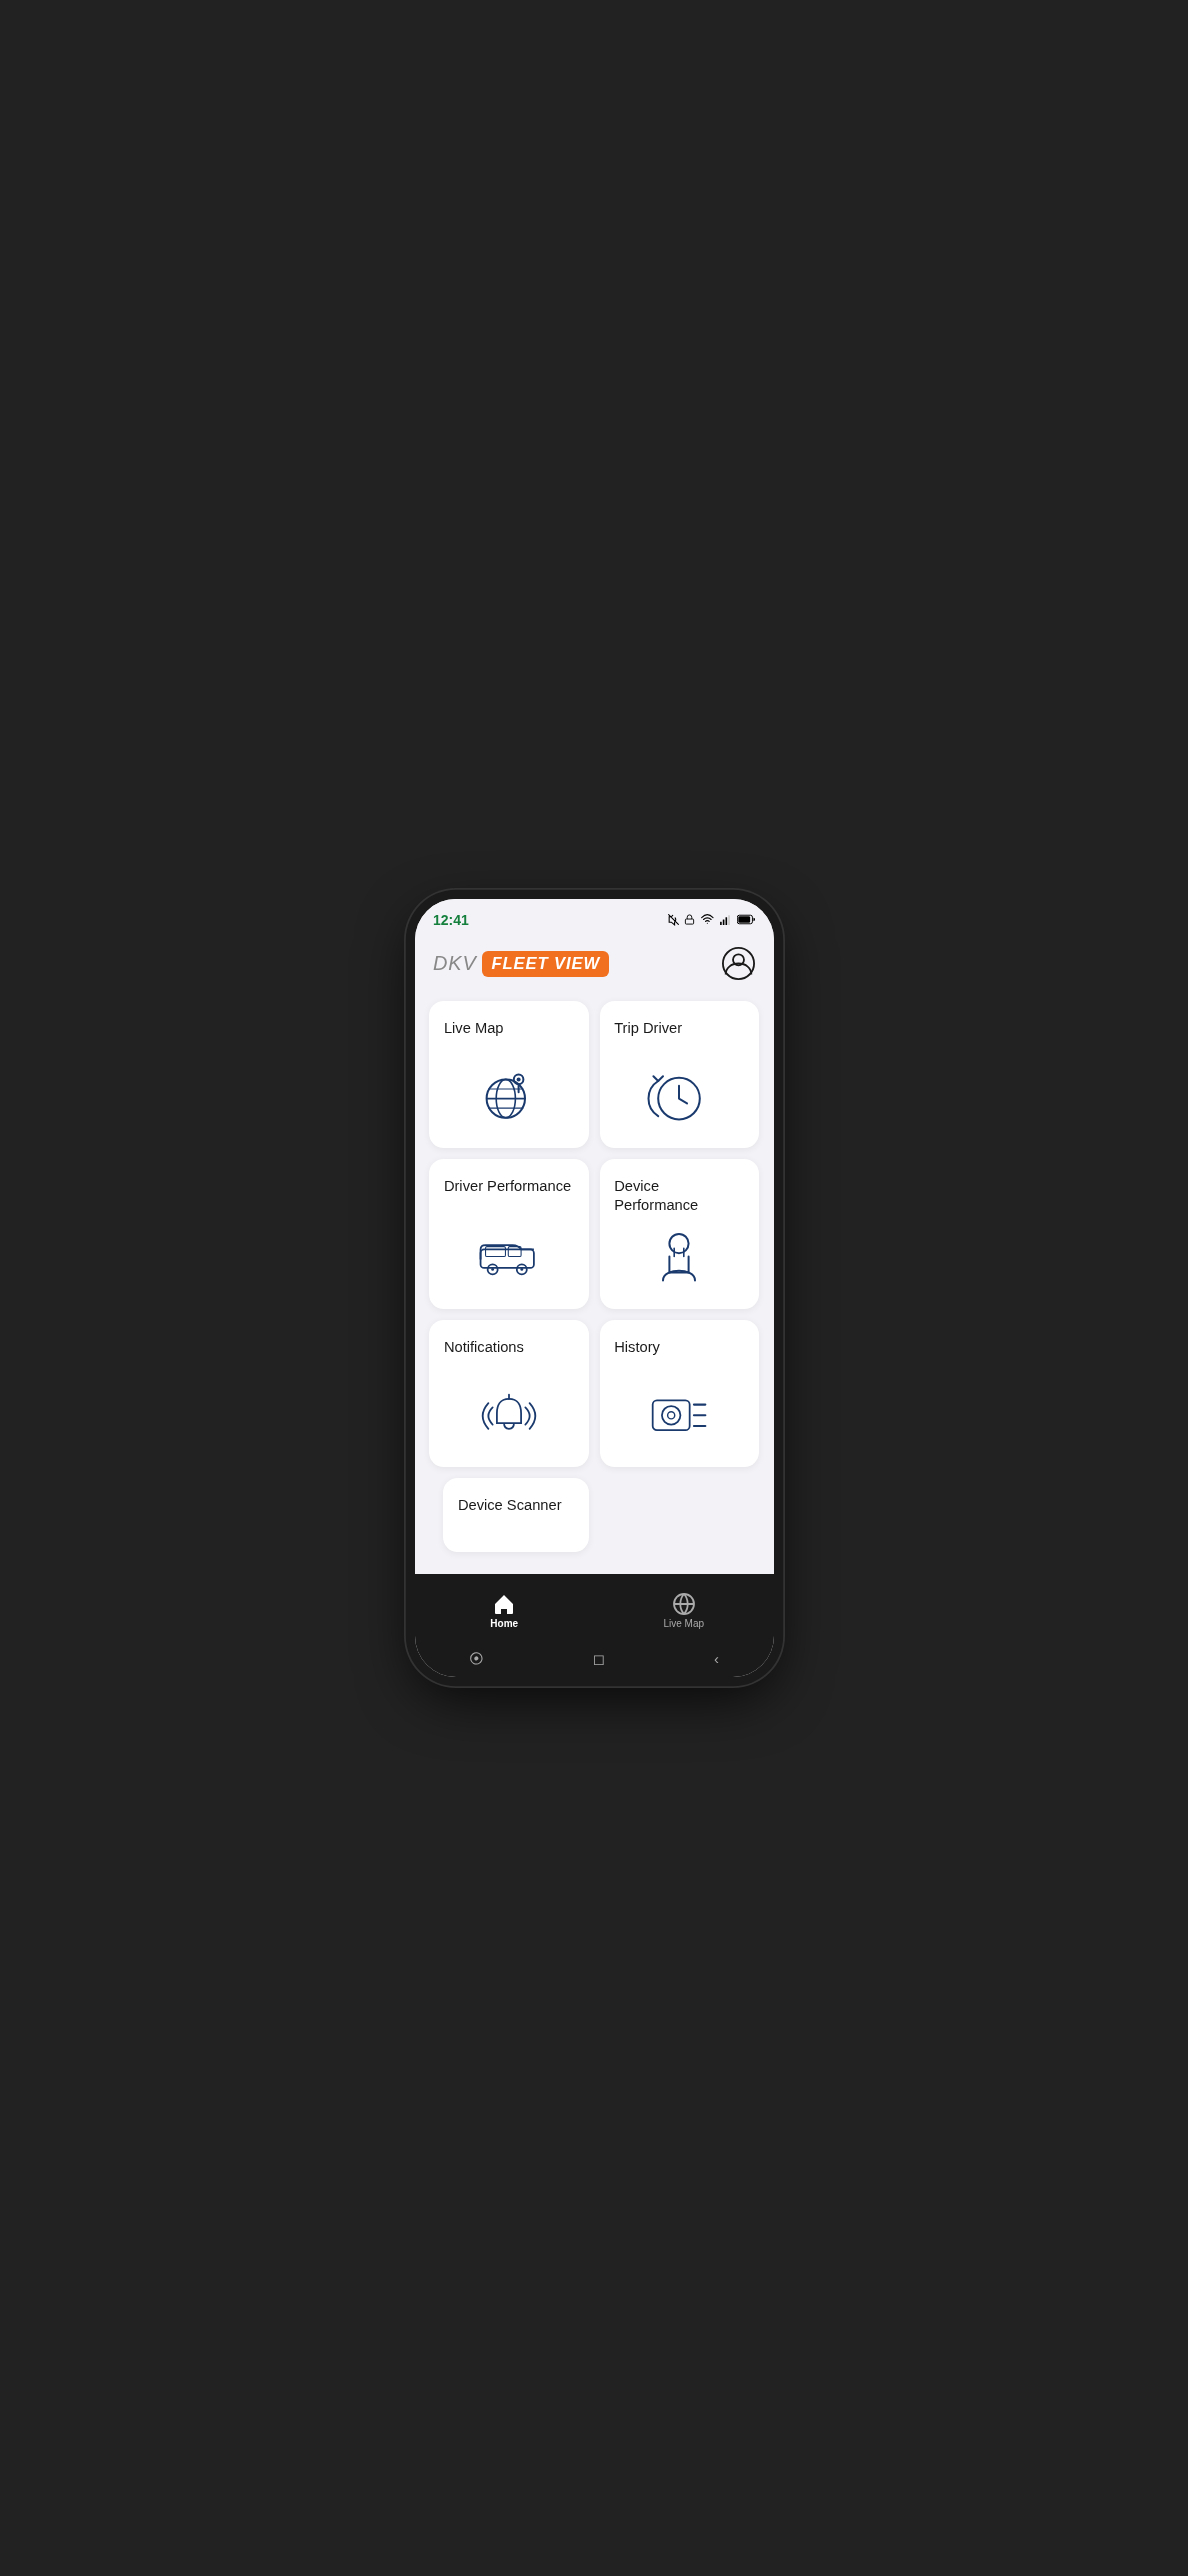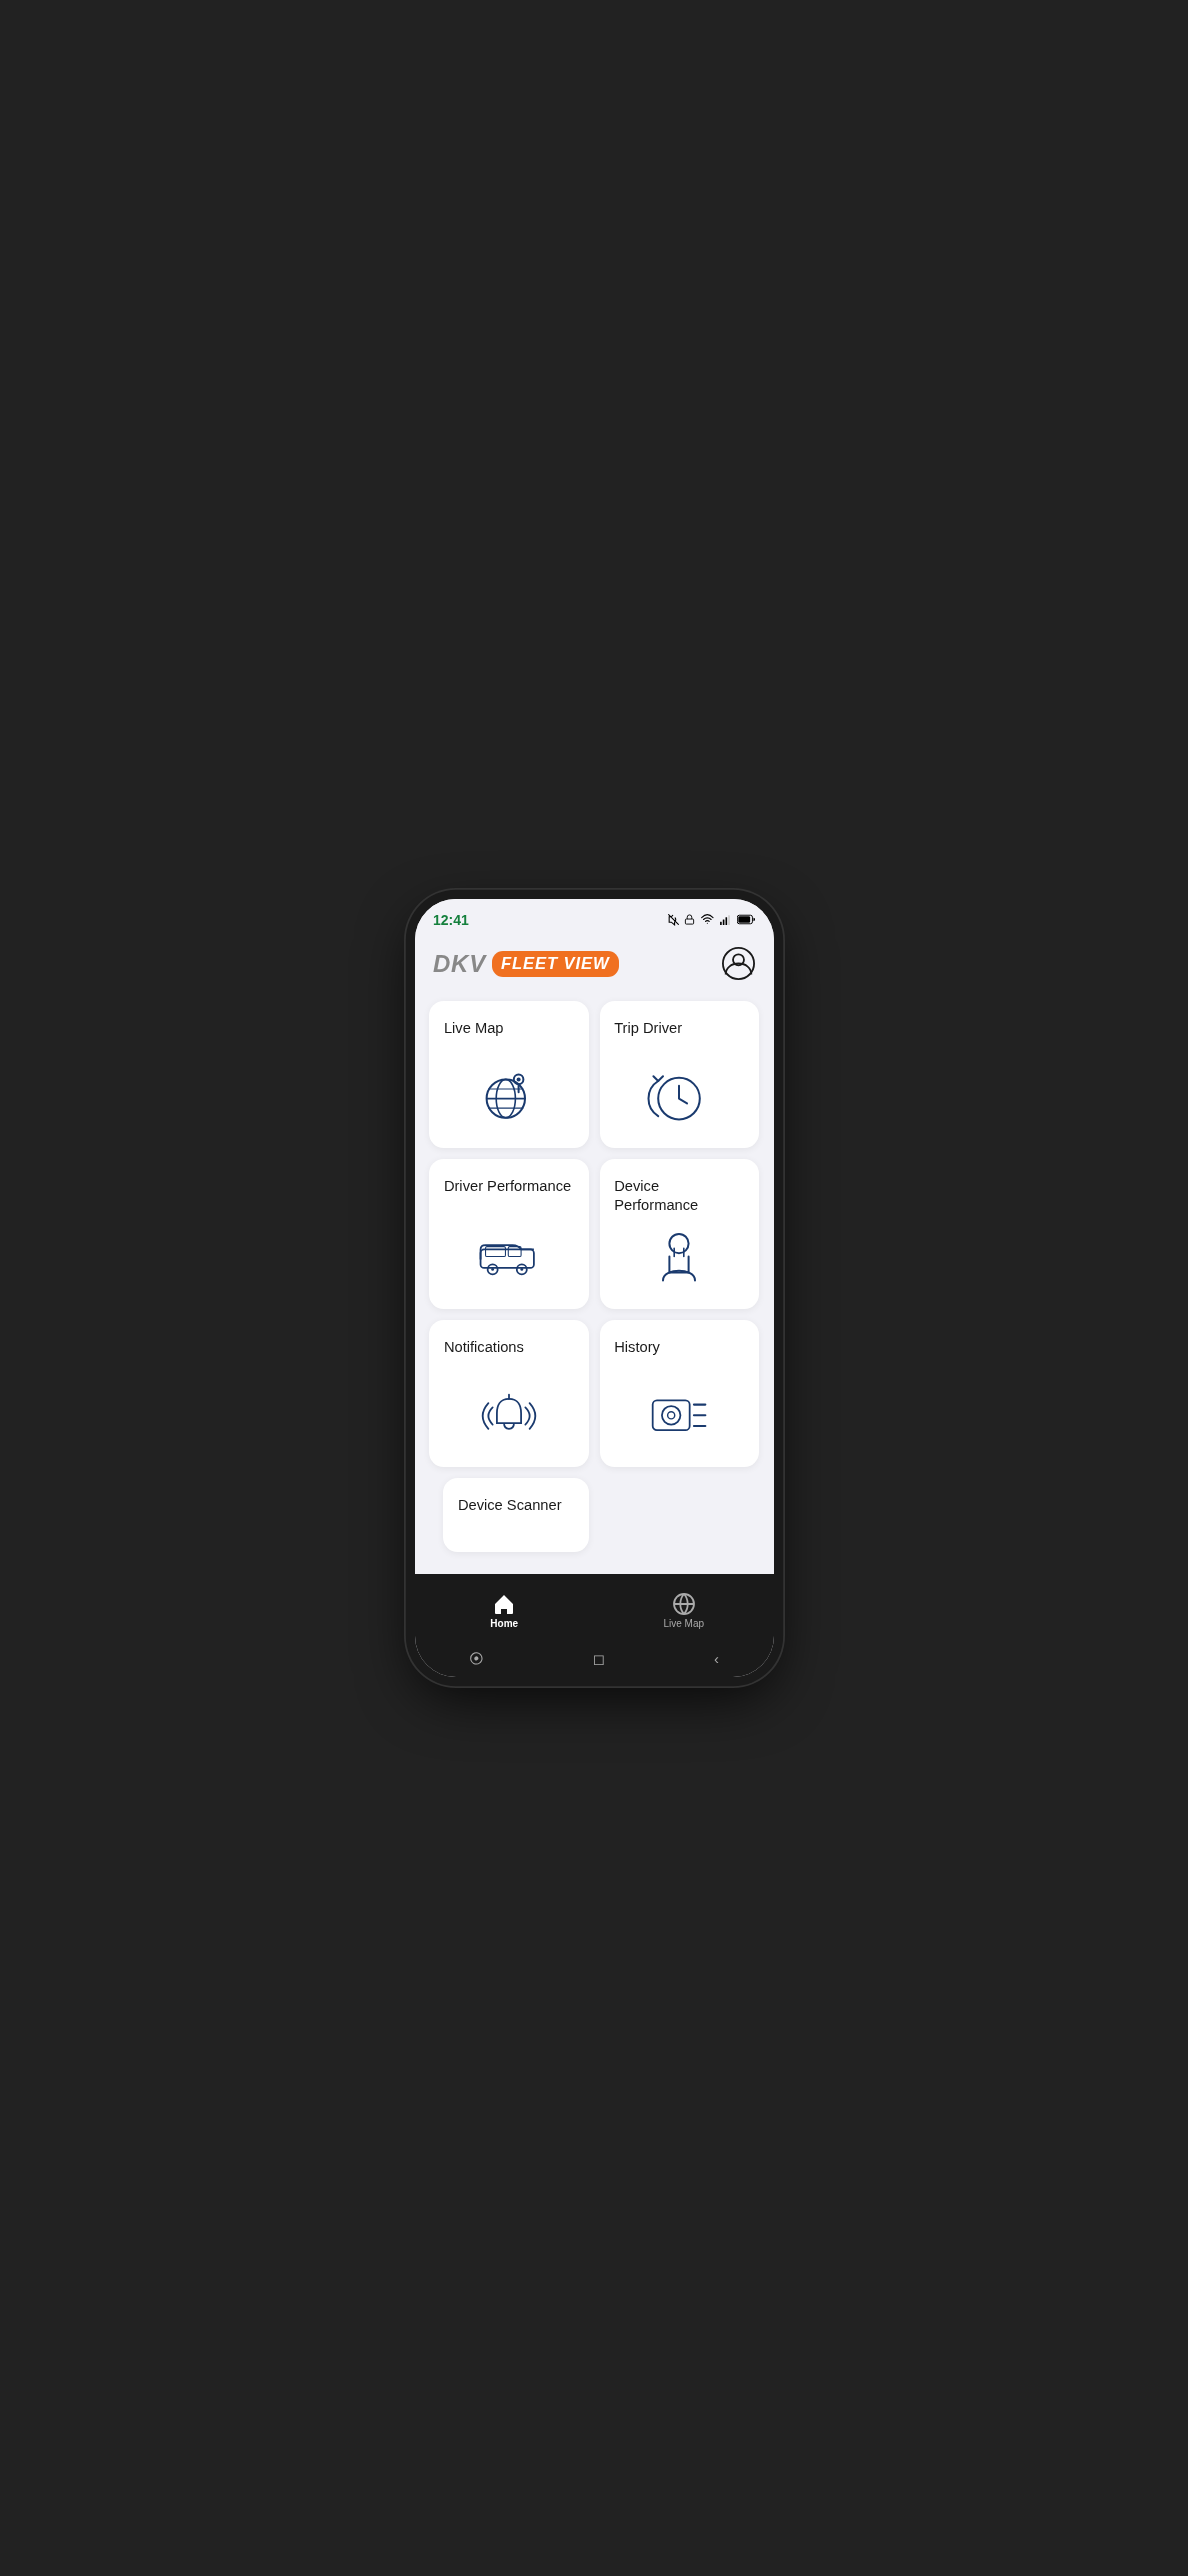--- a/index.html
+++ b/index.html
@@ -63,35 +63,35 @@
       flex-shrink: 0;
     }
 
     .logo-container {
       display: flex;
       align-items: center;
       gap: 5.5px;
     }
 
     .logo-dkv {
-      font-size: 24px;
-      font-weight: 700;
+      font-size: 20px;
+      font-weight: 400;
       color: #888;
       font-style: italic;
       letter-spacing: 0.9px;
     }
 
     .logo-fleet-view {
       background: #f07020;
       color: white;
       font-size: 16.6px;
       font-weight: 800;
       font-style: italic;
       padding: 2.8px 9.2px;
-      border-radius: 11px;
+      border-radius: 6px;
       letter-spacing: 0.9px;
     }
 
     .profile-icon {
       width: 33px;
       height: 33px;
       cursor: pointer;
     }
 
     

